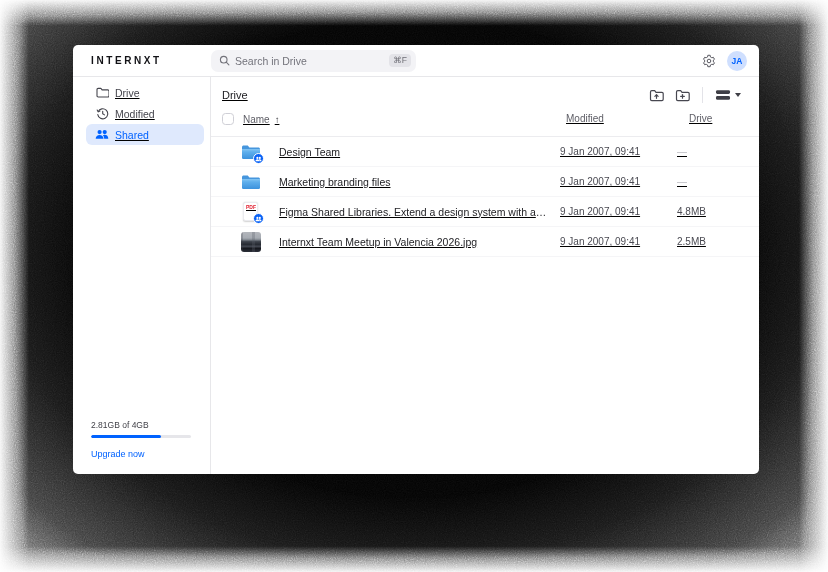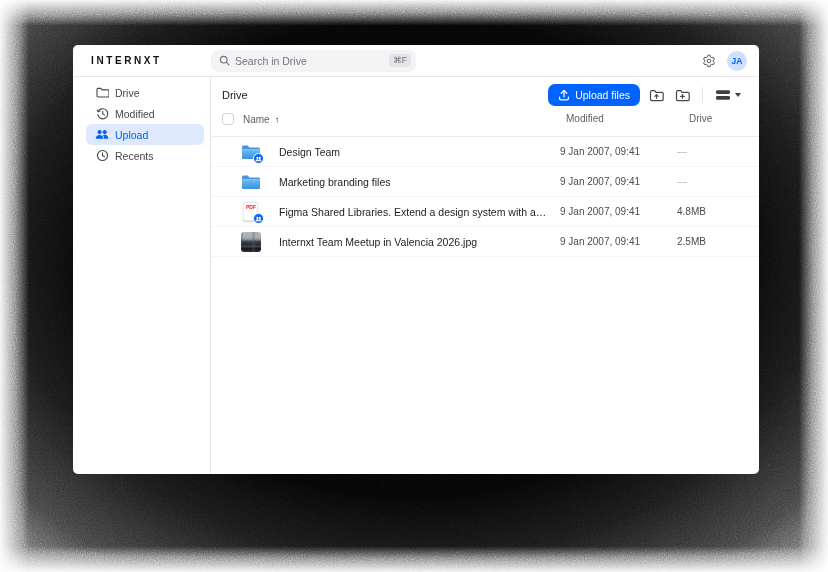--- a/index.html
+++ b/index.html
@@ -23,21 +23,21 @@
   .topbar{flex:0 0 32px;height:32px;display:flex;align-items:center;border-bottom:1px solid #e7e7ea;}
   .logo{width:138px;flex:0 0 138px;padding-left:18px;font-size:10px;font-weight:700;letter-spacing:2.6px;color:#121216;}
   .search{width:205px;height:22px;background:#f3f3f6;border-radius:7px;display:flex;align-items:center;padding:0 5px 0 8px;gap:5px;}
   .search input{border:0;background:transparent;outline:none;flex:1;min-width:0;font-size:10.5px;color:#333;font-family:inherit;}
   .search input::placeholder{color:#73737b;}
   .kbd{background:#e3e3e8;border-radius:4px;font-size:8.5px;color:#6d6d75;padding:2px 4px;line-height:1;}
   .top-actions{margin-left:auto;display:flex;align-items:center;gap:11px;padding-right:12px;}
   .gearbtn{background:none;border:0;padding:0;display:flex;cursor:pointer;}
   .avatar{width:20px;height:20px;border-radius:50%;background:#cfdffe;color:#0062ff;font-size:8.5px;font-weight:700;display:flex;align-items:center;justify-content:center;cursor:pointer;}
 
-  .appbody{flex:1;display:flex;min-height:0;}
+  .appbody{flex:1;display:flex;min-height:0;text-decoration:underline;}
   .sidebar{width:138px;flex:0 0 138px;border-right:1px solid #e7e7ea;position:relative;}
   .nav{padding-top:5px;display:flex;flex-direction:column;}
   .nav-item{height:21px;margin:0 6px 0 13px;border-radius:6px;display:flex;align-items:center;gap:6px;padding-left:9px;font-size:10.5px;color:#45454d;cursor:pointer;}
   .nav-item .nicon{width:14px;display:flex;justify-content:center;align-items:center;}
   .nav-item.active{background:#dfe9fd;color:#0062ff;font-weight:500;}
 
   .storage{position:absolute;left:18px;bottom:13px;}
   .usage{font-size:8.5px;color:#3f3f46;}
   .bar{margin-top:5px;height:3px;width:100px;background:#e6e6ea;border-radius:2px;overflow:hidden;}
   .fill{height:100%;background:#0062ff;border-radius:2px;}
@@ -145,48 +145,38 @@
           </div>
           <div class="nav-item active">
             <span class="nicon">
                 <svg width="14" height="11" viewBox="0 0 14 11" fill="currentColor">
                   <circle cx="4.6" cy="3.1" r="2.1"></circle>
                   <circle cx="9.7" cy="3.1" r="2.1"></circle>
                   <path d="M.7 9.8C.7 7.6 2.4 6 4.6 6s3.9 1.6 3.9 3.8z"></path>
                   <path d="M9.2 9.8c0-1.5-.5-2.7-1.4-3.5.6-.3 1.2-.5 1.9-.5 2.1 0 3.6 1.6 3.6 4z"></path>
                 </svg>
               </span>
-            <span>Upload</span>
-          </div>
-          <div class="nav-item">
-            <span class="nicon">
-                <svg width="13" height="13" viewBox="0 0 13 13" fill="none" stroke="currentColor" stroke-width="1.1" stroke-linecap="round">
-                  <circle cx="6.5" cy="6.5" r="5"></circle>
-                  <path d="M6.5 3.7v2.9l2 1.2"></path>
-                </svg>
-              </span>
-            <span>Recents</span>
+            <span>Shared</span>
           </div>
         </nav>
 
+        <div class="storage">
+          <div class="usage">2.81GB of 4GB</div>
+          <div class="bar">
+              <div class="fill" style="width: 70%;"></div>
+            </div>
+          <a class="upgrade">Upgrade now</a>
+        </div>
       </aside>
 
       <main class="main">
 
         <div class="main-header">
           <div class="crumb">Drive</div>
           <div class="actions">
-            <button class="upload">
-              <svg width="12" height="12" viewBox="0 0 14 14" fill="none" stroke="#fff" stroke-width="1.5" stroke-linecap="round" stroke-linejoin="round">
-                  <path d="M7 9.2V2"></path>
-                  <path d="M3.8 4.9L7 1.8l3.2 3.1"></path>
-                  <path d="M1.8 9.6v1.5c0 .9.7 1.6 1.6 1.6h7.2c.9 0 1.6-.7 1.6-1.6V9.6"></path>
-                </svg>
-              <span>Upload files</span>
-            </button>
             <button class="tbtn">
               <svg width="15" height="13" viewBox="0 0 15 13" fill="none" stroke="#474750" stroke-width="1.2" stroke-linecap="round" stroke-linejoin="round">
                   <path d="M1.5 3c0-.8.5-1.3 1.3-1.3h2.9l1.3 1.6h5.9c.8 0 1.3.5 1.3 1.3v5.7c0 .8-.5 1.3-1.3 1.3H2.8c-.8 0-1.3-.5-1.3-1.3z"></path>
                   <path d="M7.5 9.3V6"></path>
                   <path d="M5.9 7.3l1.6-1.6 1.6 1.6"></path>
                 </svg>
             </button>
             <button class="tbtn">
               <svg width="15" height="13" viewBox="0 0 15 13" fill="none" stroke="#474750" stroke-width="1.2" stroke-linecap="round" stroke-linejoin="round">
                   <path d="M1.5 3c0-.8.5-1.3 1.3-1.3h2.9l1.3 1.6h5.9c.8 0 1.3.5 1.3 1.3v5.7c0 .8-.5 1.3-1.3 1.3H2.8c-.8 0-1.3-.5-1.3-1.3z"></path>

